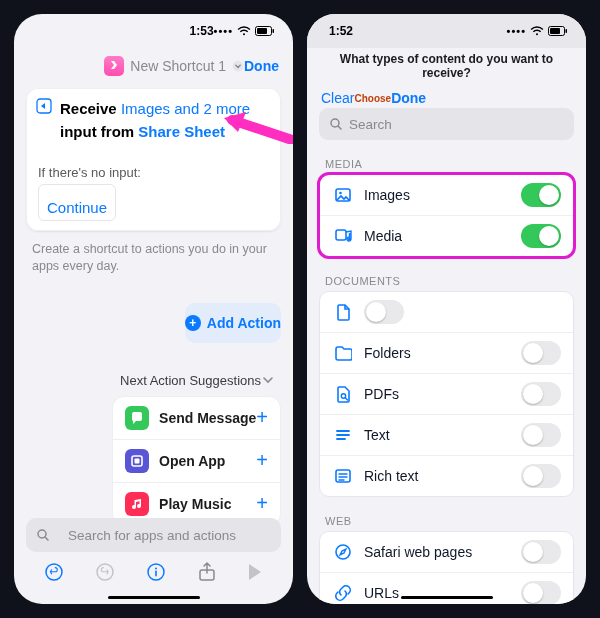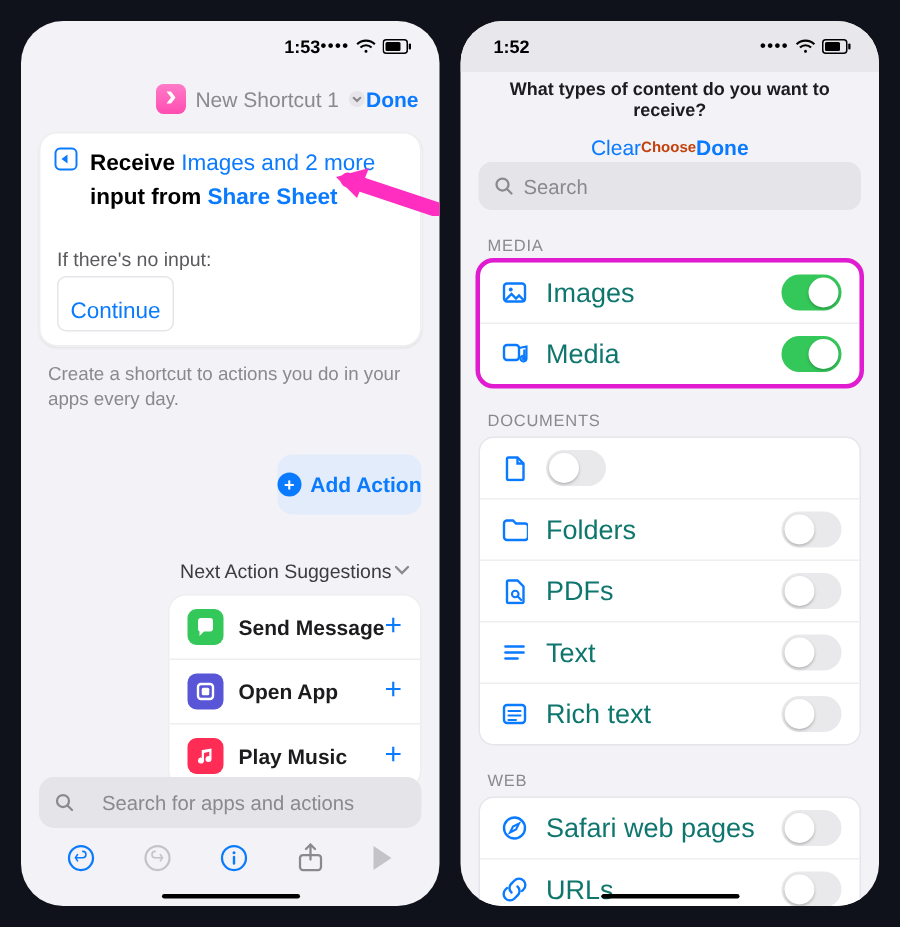--- a/index.html
+++ b/index.html
@@ -34,31 +34,31 @@
   .sugg-row .ricon { width:24px; height:24px; border-radius:6px; margin-right:10px; display:flex; align-items:center; justify-content:center; }
   .sugg-row .rlabel { flex:1; font-size:14px; font-weight:600; color:#1c1c1e; }
   .sugg-row .radd { color:#0a7aff; font-size:20px; font-weight:400; }
   .searchbar { position:absolute; left:12px; right:12px; bottom:52px; height:34px; background:#e4e4e9; border-radius:10px; display:flex; align-items:center; padding:0 10px; color:#8a8a8e; font-size:13.5px; gap:18px; }
   .toolbar { position:absolute; left:0; right:0; bottom:12px; height:36px; display:flex; align-items:center; justify-content:space-around; padding:0 14px; }
   .toolbar .tb { color:#0a7aff; }
   .toolbar .tb.dis { color:#c4c4c8; }
   .arrow-annot { position:absolute; pointer-events:none; }
   
   .modal-hdr { text-align:center; font-size:12px; font-weight:600; color:#1c1c1e; padding: 4px 12px 10px; }
-  .modal-nav { display:flex; align-items:center; justify-content:center; padding: 0 14px 2px; }
+  .modal-nav { display:flex; align-items:center; justify-content:flex-start; padding: 0 14px 2px; }
   .modal-nav .ctr { font-size:10px; font-weight:700; color:#c2410c; }
   .modal-nav .side { font-size:14px; color:#0a7aff; }
   .search2 { margin:0 12px 10px; height:32px; background:#e4e4e9; border-radius:9px; display:flex; align-items:center; padding:0 10px; color:#8a8a8e; font-size:13.5px; gap:6px; }
   .sect-label { font-size:11px; color:#8a8a8e; letter-spacing:.5px; padding: 8px 18px 4px; text-transform:uppercase; }
   .group { background:#fff; margin:0 12px 10px; border-radius:10px; overflow:hidden; border:1px solid #e5e5ea; }
   .group.highlight { outline: 3px solid #e11bd0; outline-offset:-1px; }
   .orow { display:flex; align-items:center; padding:8px 12px; border-top:1px solid #eee; }
   .orow:first-child { border-top:none; }
   .orow .oicon { width:22px; display:flex; justify-content:center; margin-right:10px; color:#0a7aff; }
-  .orow .olabel { flex:1; font-size:18px; color:#0f766e; }
+  .orow .olabel { flex:1; font-size:14px; color:#0f172a; }
   .toggle { width:40px; height:24px; border-radius:12px; background:#e9e9eb; position:relative; }
   .toggle::after { content:""; position:absolute; top:2px; left:2px; width:20px; height:20px; background:#fff; border-radius:50%; box-shadow:0 1px 2px rgba(0,0,0,.25); transition:.15s; }
   .toggle.on { background:#34c759; }
   .toggle.on::after { left:18px; }
   .rightphone .scroll { flex:1; overflow:hidden; }
 </style>
 </head>
 <body>
 
 <div class="phone light">

